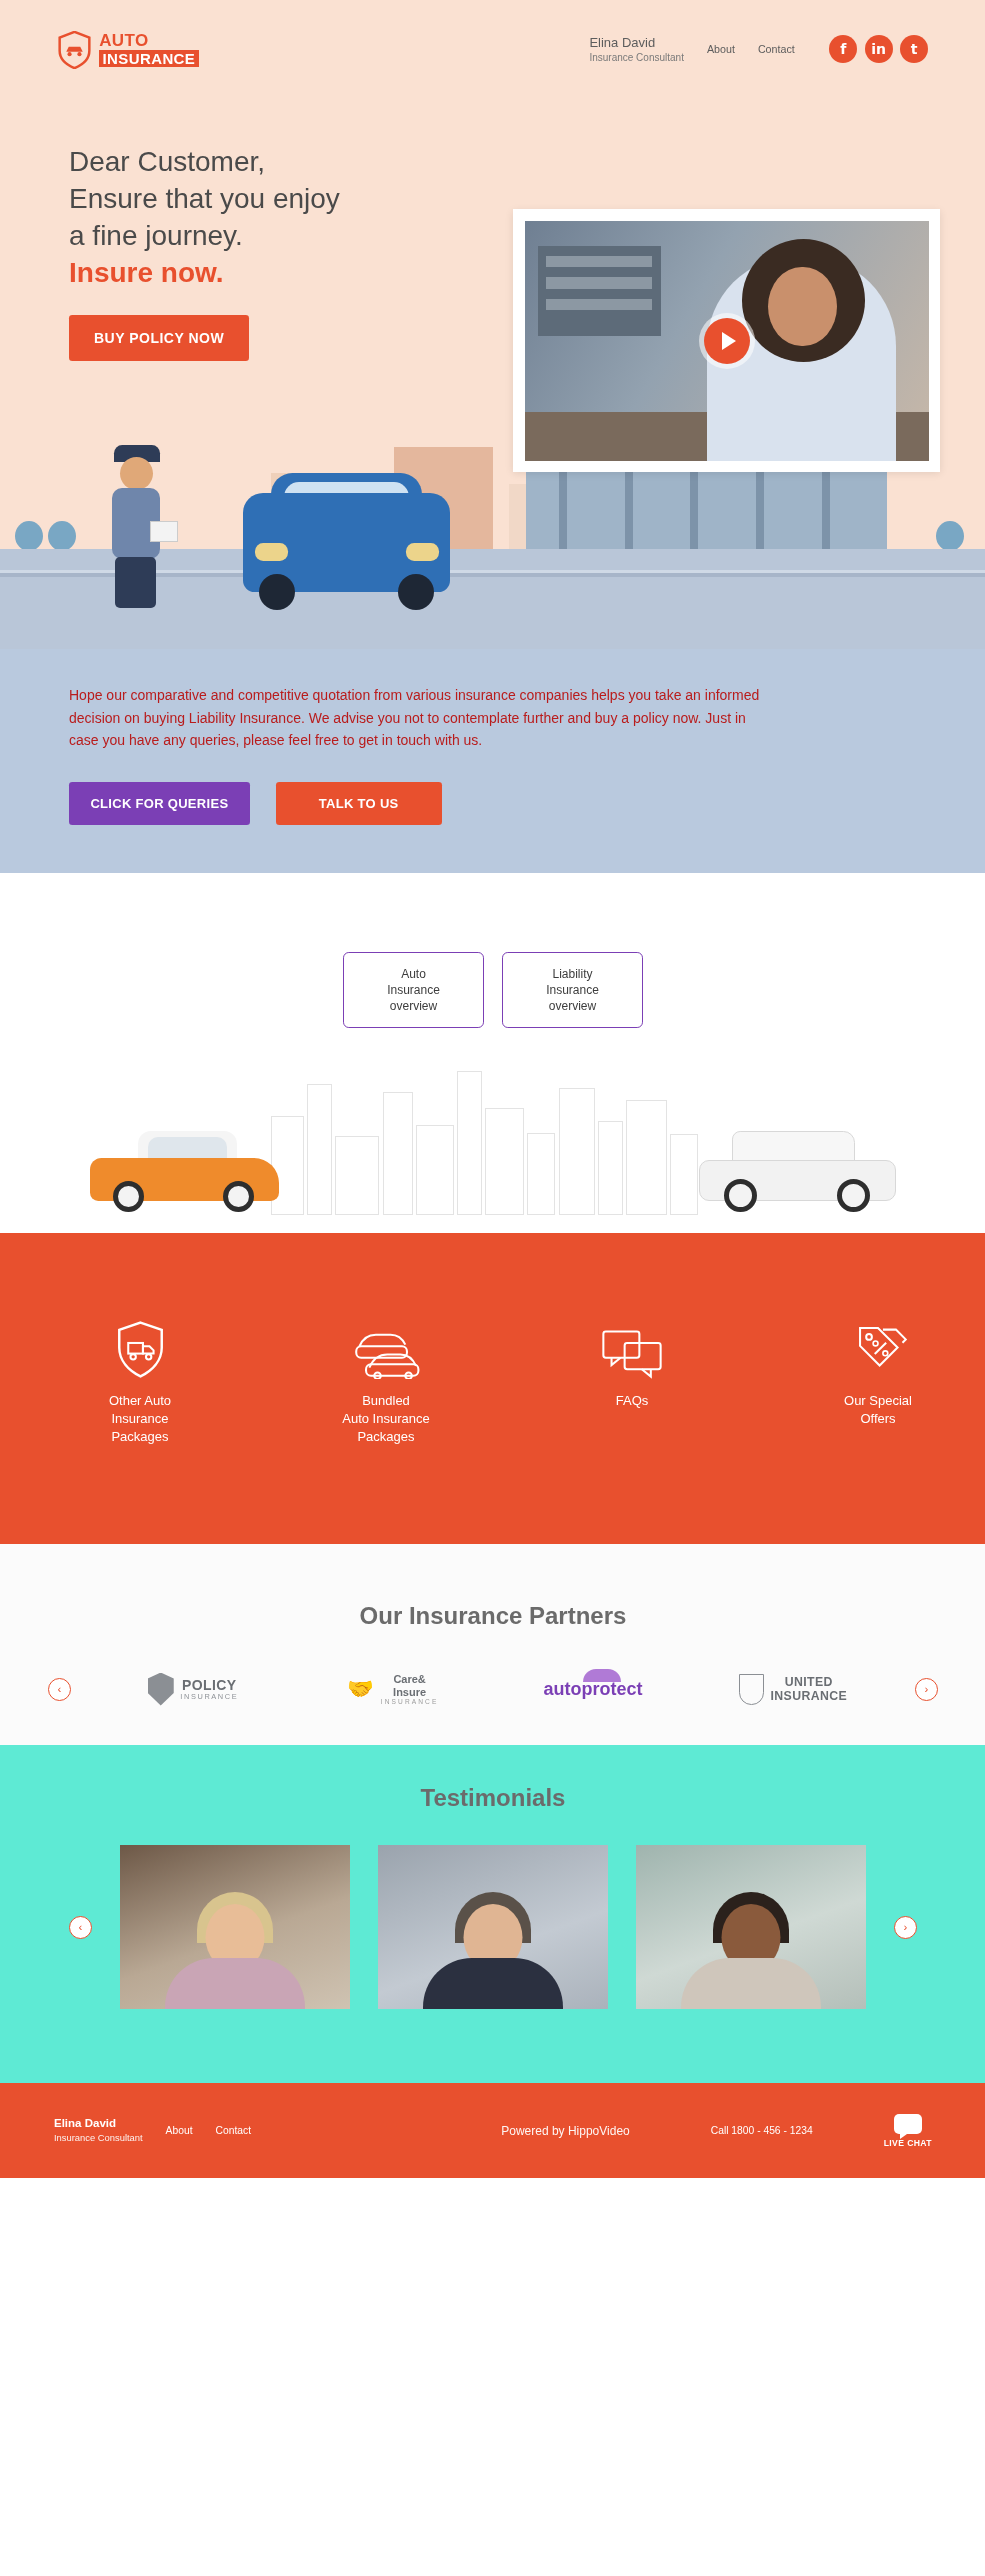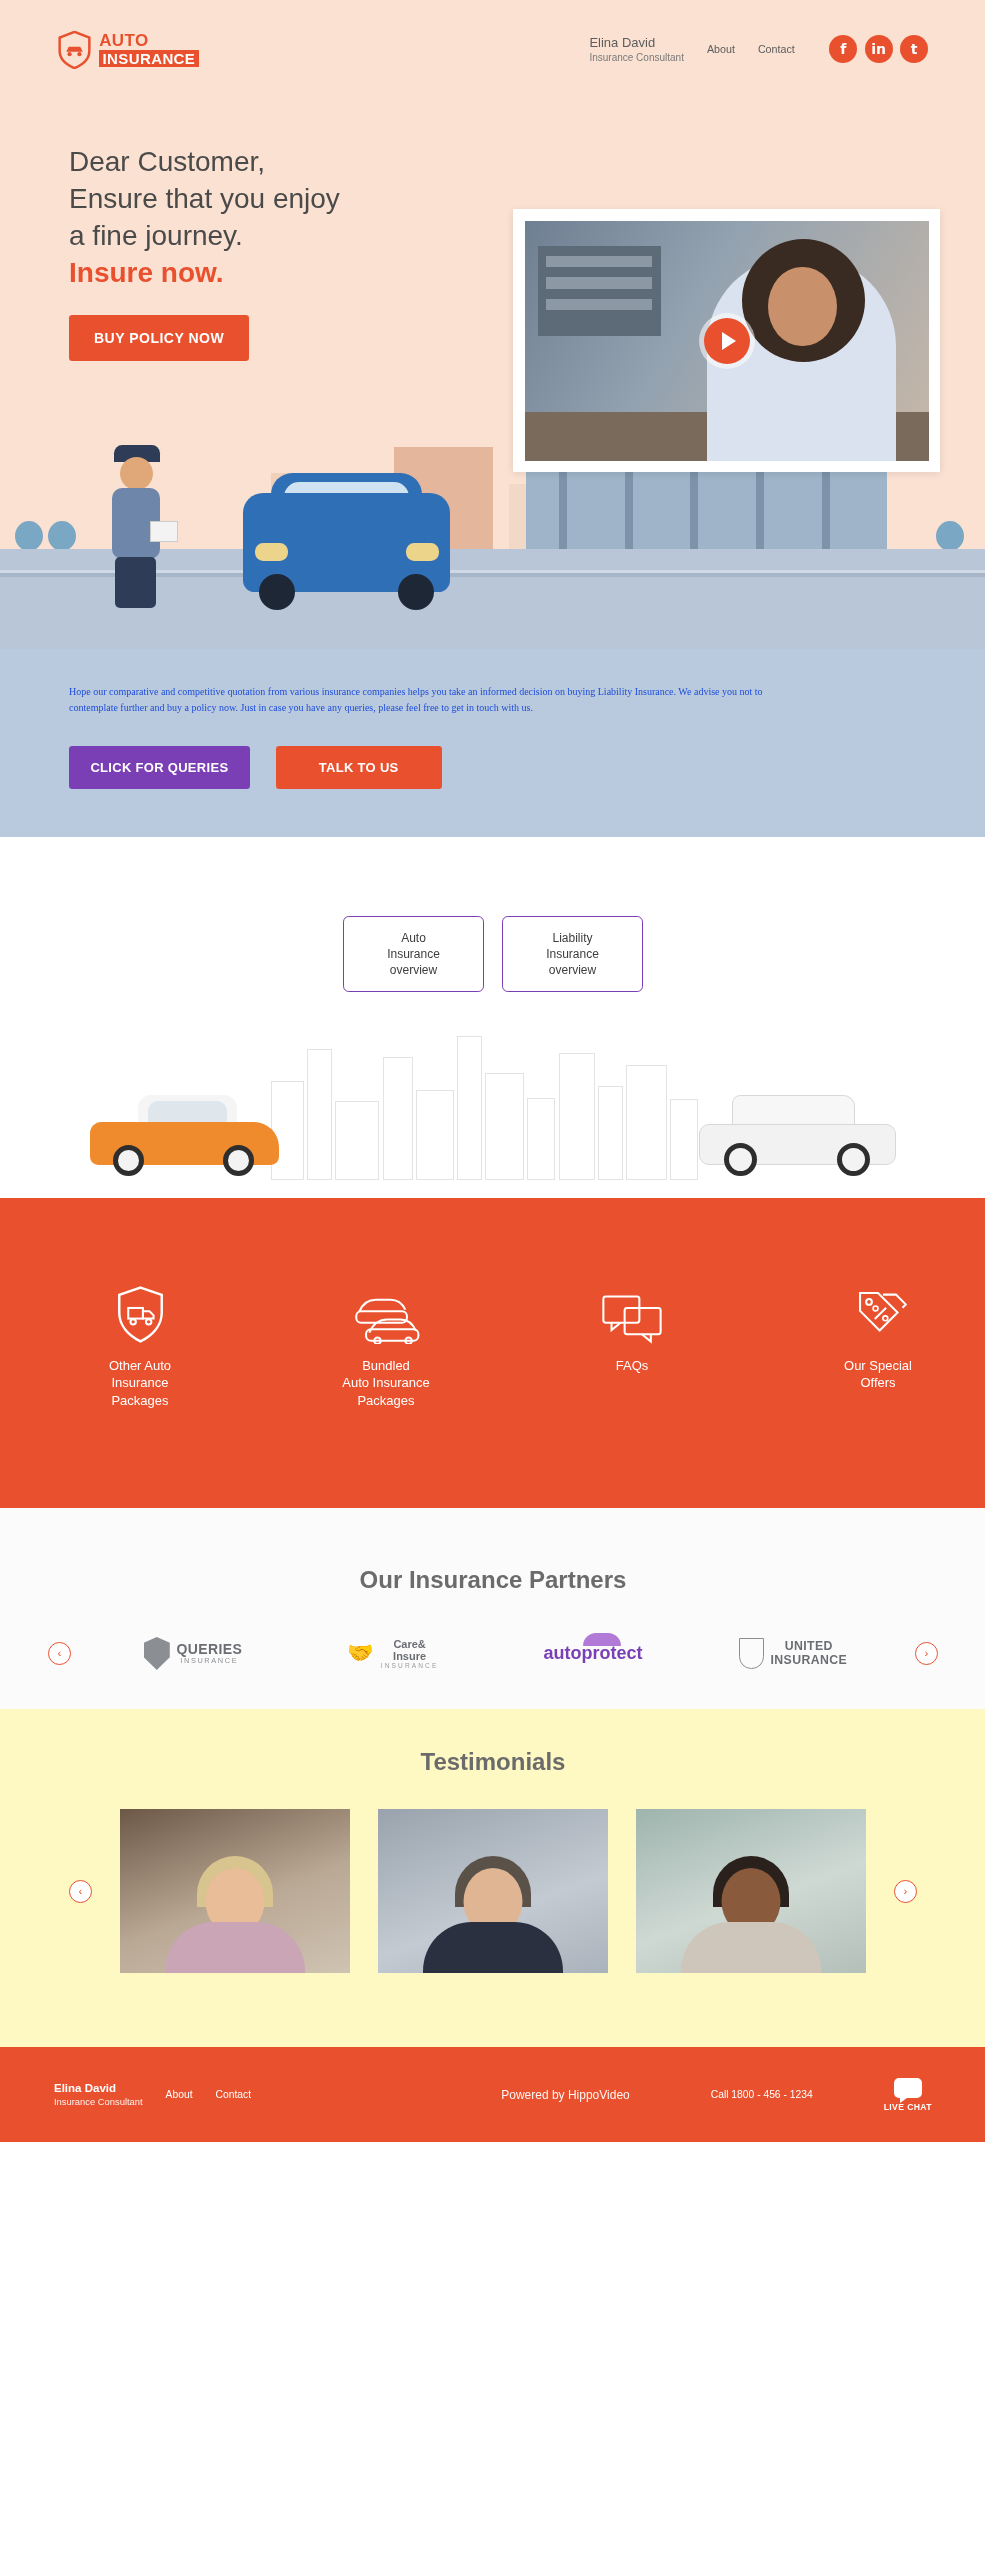--- a/index.html
+++ b/index.html
@@ -147,21 +147,21 @@
   .cop .cap{position:absolute;left:15px;top:3.3px;width:46px;height:16.4px;border-radius:8.2px 8.2px 0 0;background:#2e3c57;}
   .cop .body{position:absolute;left:13px;top:46px;width:48px;height:71px;background:#6f86ab;border-radius:10px;}
   .cop .legs{position:absolute;left:16.4px;top:115px;width:41px;height:51px;background:#2e3c57;border-radius:5px;}
   .cop .pad{position:absolute;left:51px;top:79px;width:28px;height:21.4px;background:#f3f3f3;border:1.6px solid #ccc;}
 
   
   .infoband {
     width: 986px; background: #b9c9de; padding: 35px 69px 48px;
   }
   .infoband p {
-    font-size: 10px; line-height: 1.62; color: #1d4ed8; max-width: 698px; font-family: Liberation Serif, serif;
+    font-size: 14px; line-height: 1.62; color: #b91c1c; max-width: 698px;
   }
   .info-btns { margin-top: 30px; display:flex; gap: 26px; }
   .btn-q {
     background:#7b3fb5;color:#fff;border:0;font-size:13px;font-weight:bold;
     padding:14px 21.4px;border-radius:3.3px;cursor:pointer;letter-spacing:0.3px;
   }
   .btn-t {
     background:#e8502e;color:#fff;border:0;font-size:13px;font-weight:bold;
     padding:14px 43px;border-radius:3.3px;cursor:pointer;letter-spacing:0.3px;
   }
@@ -216,21 +216,21 @@
   .pl-t2{font-size:7.4px;color:#8d9196;letter-spacing:1.6px;}
   .pl-hands{font-size:21.4px;color:#b9b9b9;}
   .pl-care{font-size:11px;font-weight:bold;color:#6a6e73;line-height:1.1;}
   .pl-ins{font-size:6.6px;color:#9b9b9b;letter-spacing:2.1px;}
   .pl-auto{font-size:18px;color:#7b3fb5;font-weight:bold;}
   .pl-umb{width:38px;height:13px;border-radius:19px 19px 0 0;background:#b07ad6;position:absolute;margin-top:-28px;margin-left:18px;}
   .pl-u{width:25px;height:31px;border:1.6px solid #8b8f94;border-radius:0 0 12.3px 12.3px;}
   .pl-united{font-size:12.3px;font-weight:bold;color:#6a6e73;letter-spacing:0.4px;line-height:1.15;}
 
   
-  .testi { width:986px;background:#fef9c3;padding: 39px 0 74px;text-align:center; }
+  .testi { width:986px;background:#5eead4;padding: 39px 0 74px;text-align:center; }
   .testi-row { margin-top: 33px; display:flex;align-items:center;justify-content:center;gap:28px; }
   .tcard { width: 230px; height: 164px; overflow:hidden; position:relative; }
   .t1{background:linear-gradient(160deg,#6d5847 0%,#b9a894 55%,#cfc3b2 100%);}
   .t2{background:linear-gradient(160deg,#9aa3ad 0%,#c3cad2 60%,#aab2bb 100%);}
   .t3{background:linear-gradient(160deg,#9fb4ae 0%,#cfd9d4 55%,#b4bfb9 100%);}
   .tc-head{position:absolute;left:50%;transform:translateX(-50%);bottom:38px;width:59px;height:67px;border-radius:30px/34px;}
   .tc-hair{position:absolute;left:50%;transform:translateX(-50%);bottom:66px;width:76px;height:51px;border-radius:38px 38px 0 0;}
   .tc-body{position:absolute;left:50%;transform:translateX(-50%);bottom:0;width:140px;height:51px;border-radius:49px 49px 0 0;}
 
   
@@ -474,21 +474,21 @@
 </section>
 
 <section class="partners">
   <h2 class="sec-title">Our Insurance Partners</h2>
   <div class="partner-row">
     <div class="arrow">‹</div>
 
     <div class="plogo">
       <div class="pl-shield"></div>
       <div>
-        <div class="pl-t1">QUERIES</div>
+        <div class="pl-t1">POLICY</div>
         <div class="pl-t2">INSURANCE</div>
       </div>
     </div>
 
     <div class="plogo">
       <div class="pl-hands">🤝</div>
       <div>
         <div class="pl-care">Care&amp;</div>
         <div class="pl-care">Insure</div>
         <div class="pl-ins">INSURANCE</div>

